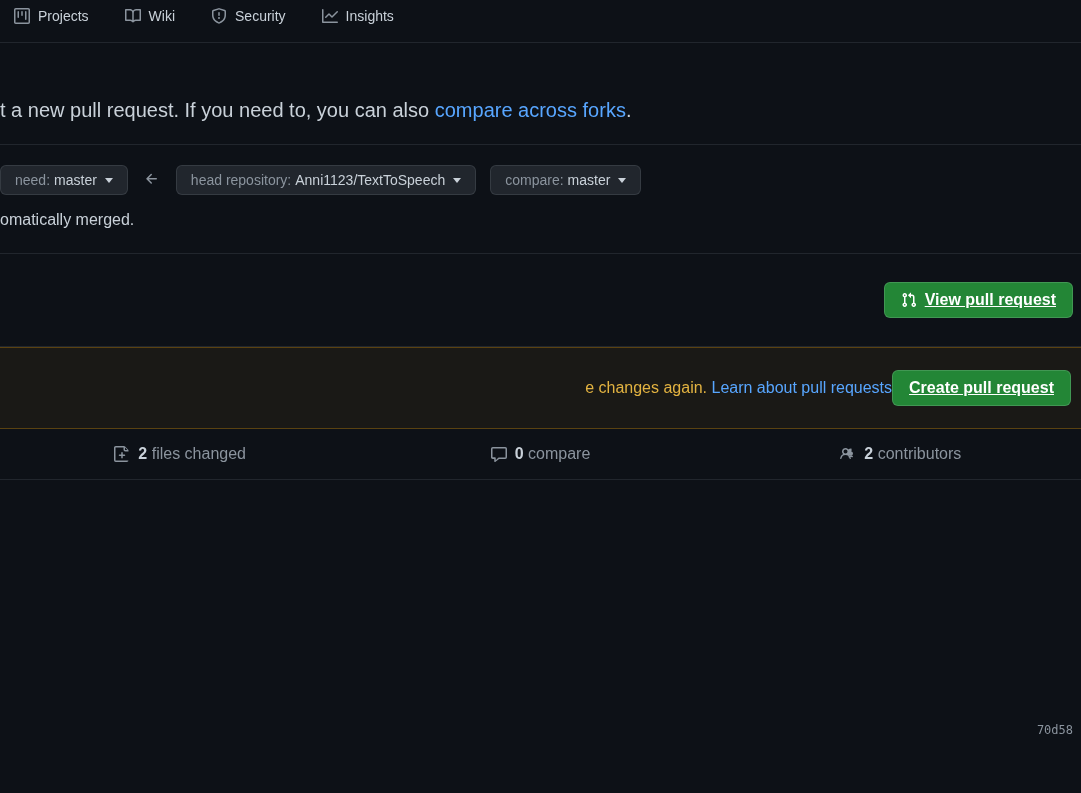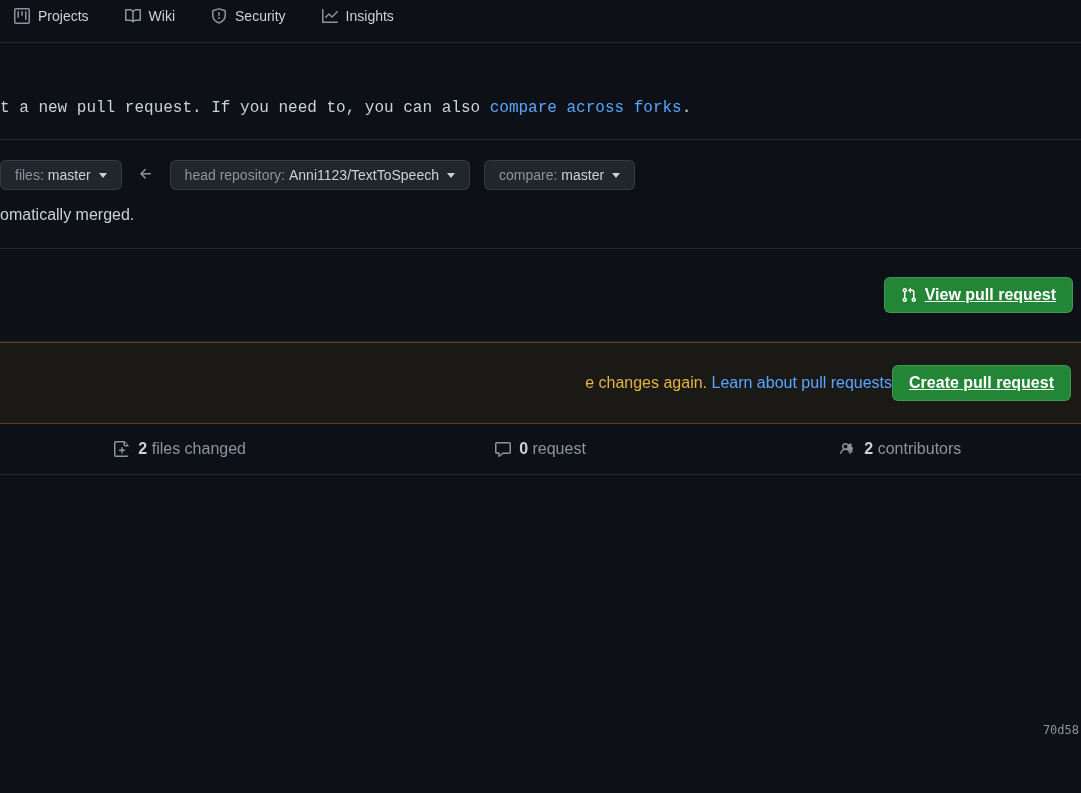--- a/index.html
+++ b/index.html
@@ -24,24 +24,23 @@
     align-items: flex-end;
     gap: 8px;
     padding: 8px 14px;
     color: #c9d1d9;
     cursor: pointer;
     font-size: 14px;
   }
   .tabnav-item svg { fill: #8b949e; }
   .compare-intro {
     padding: 56px 7px 22px 0;
-    font-size: 16px;
-    color: #c9d1d9;
-    border-bottom: 1px solid #21262d;
-    font-family: Liberation Mono, monospace;
+    font-size: 20px;
+    color: #c9d1d9;
+    border-bottom: 1px solid #21262d;
   }
   .compare-intro a { color: #58a6ff; text-decoration: none; }
   .range-editor {
     padding: 20px 0 8px 0;
     border-bottom: 1px solid #21262d;
   }
   .range-row {
     display: flex;
     align-items: center;
     gap: 14px;
@@ -115,21 +114,21 @@
     justify-content: center;
     align-items: center;
     gap: 8px;
     color: #8b949e;
     font-size: 16px;
     cursor: pointer;
   }
   .stat strong { color: #c9d1d9; font-weight: 600; }
   .sha {
     position: absolute;
-    right: 2px;
+    right: 8px;
     top: 723px;
     color: #8b949e;
     font-size: 12px;
     font-family: ui-monospace, SFMono-Regular, Menlo, monospace;
   }
   svg.octicon { fill: #8b949e; }
   svg.octicon-white { fill: #fff; }
 </style>
 </head>
 <body>
@@ -161,21 +160,21 @@
   </div>
 </nav>
 
 <div class="compare-intro">
   <span>t a new pull request. If you need to, you can also </span><a href="#">compare across forks</a><span>.</span>
 </div>
 
 <div class="range-editor">
   <div class="range-row">
     <button class="select-btn">
-      <span class="lbl">files:</span>
+      <span class="lbl">need:</span>
       <span class="val">master</span>
       <span class="caret"></span>
     </button>
     <span class="arrow-left">
       <svg class="octicon" width="16" height="16" viewBox="0 0 16 16">
           <path d="M7.78 12.53a.75.75 0 0 1-1.06 0L2.47 8.28a.75.75 0 0 1 0-1.06l4.25-4.25a.75.75 0 0 1 1.06 1.06L4.81 7h7.44a.75.75 0 0 1 0 1.5H4.81l2.97 2.97a.75.75 0 0 1 0 1.06Z"></path>
         </svg>
     </span>
     <button class="select-btn">
       <span class="lbl">head repository:</span>
@@ -213,21 +212,21 @@
   <div class="stat">
     <svg class="octicon" width="16" height="16" viewBox="0 0 16 16">
         <path d="M1.75 1.5a.25.25 0 0 0-.25.25v12.5c0 .138.112.25.25.25h12.5a.25.25 0 0 0 .25-.25V5.5h-3.25A1.75 1.75 0 0 1 9.5 3.75V1.5ZM11 1.586V3.75c0 .138.112.25.25.25h2.164ZM1.75 0h8.086c.464 0 .909.184 1.237.513l2.914 2.914c.329.328.513.773.513 1.237v9.586A1.75 1.75 0 0 1 12.75 16H1.75A1.75 1.75 0 0 1 0 14.25V1.75C0 .784.784 0 1.75 0ZM8 6a.75.75 0 0 1 .75.75V8.5h1.75a.75.75 0 0 1 0 1.5H8.75v1.75a.75.75 0 0 1-1.5 0V10H5.5a.75.75 0 0 1 0-1.5h1.75V6.75A.75.75 0 0 1 8 6Z"></path>
       </svg>
     <span><strong>2</strong> <span>files changed</span></span>
   </div>
   <div class="stat">
     <svg class="octicon" width="16" height="16" viewBox="0 0 16 16">
         <path d="M1.75 1A1.75 1.75 0 0 0 0 2.75v8.5C0 12.216.784 13 1.75 13h1.5v2.25a.75.75 0 0 0 1.28.53L8.06 13h6.19A1.75 1.75 0 0 0 16 11.25v-8.5A1.75 1.75 0 0 0 14.25 1Zm-.25 1.75a.25.25 0 0 1 .25-.25h12.5a.25.25 0 0 1 .25.25v8.5a.25.25 0 0 1-.25.25H7.75a.75.75 0 0 0-.53.22l-2.47 2.47V12a.75.75 0 0 0-.75-.75h-2.25a.25.25 0 0 1-.25-.25Z"></path>
       </svg>
-    <span><strong>0</strong> <span>request</span></span>
+    <span><strong>0</strong> <span>compare</span></span>
   </div>
   <div class="stat">
     <svg class="octicon" width="16" height="16" viewBox="0 0 16 16">
         <path d="M5.5 3.5a2 2 0 1 0 0 4 2 2 0 0 0 0-4ZM2 5.5a3.5 3.5 0 1 1 5.898 2.549 5.507 5.507 0 0 1 3.034 4.084.75.75 0 1 1-1.482.235 4.001 4.001 0 0 0-7.9 0 .75.75 0 0 1-1.482-.236A5.507 5.507 0 0 1 3.102 8.05 3.49 3.49 0 0 1 2 5.5ZM11 4a.75.75 0 0 1 0 1.5 2 2 0 0 1 0 4c.5 0 .98.1 1.42.28a.75.75 0 1 1-.56 1.39A2.5 2.5 0 0 0 11 11c-.5 0-.98.1-1.42.28a.75.75 0 1 1-.56-1.39A3.99 3.99 0 0 1 11 9.5a3.5 3.5 0 0 1 0-7 .75.75 0 0 1 0 1.5Z"></path>
       </svg>
     <span><strong>2</strong> <span>contributors</span></span>
   </div>
 </div>
 
 <div class="sha">70d58</div>

